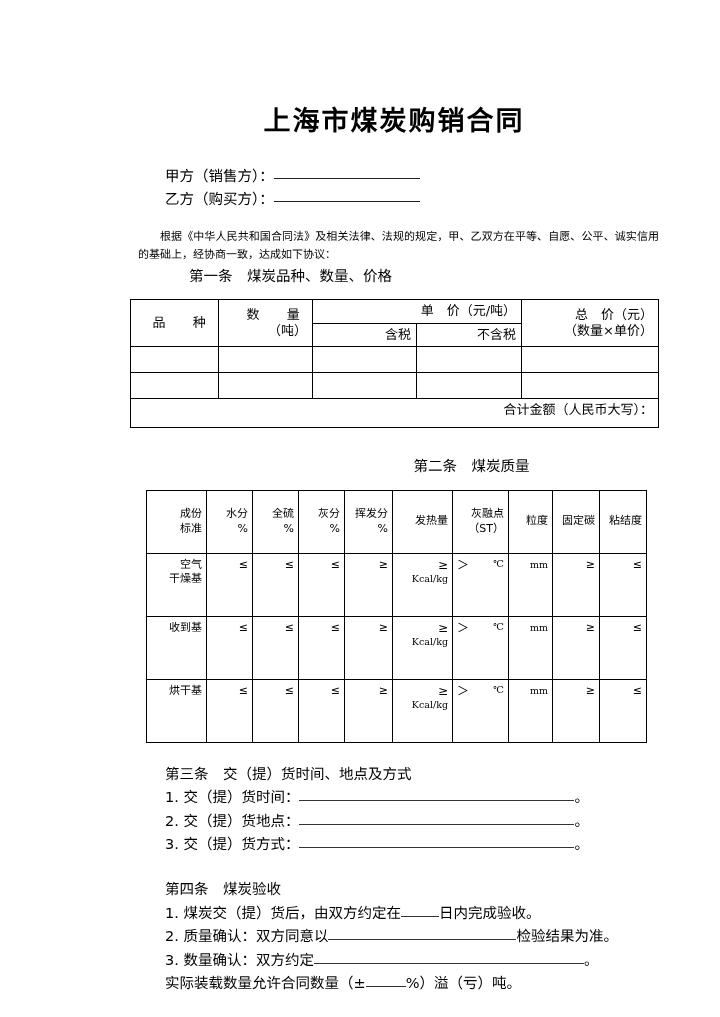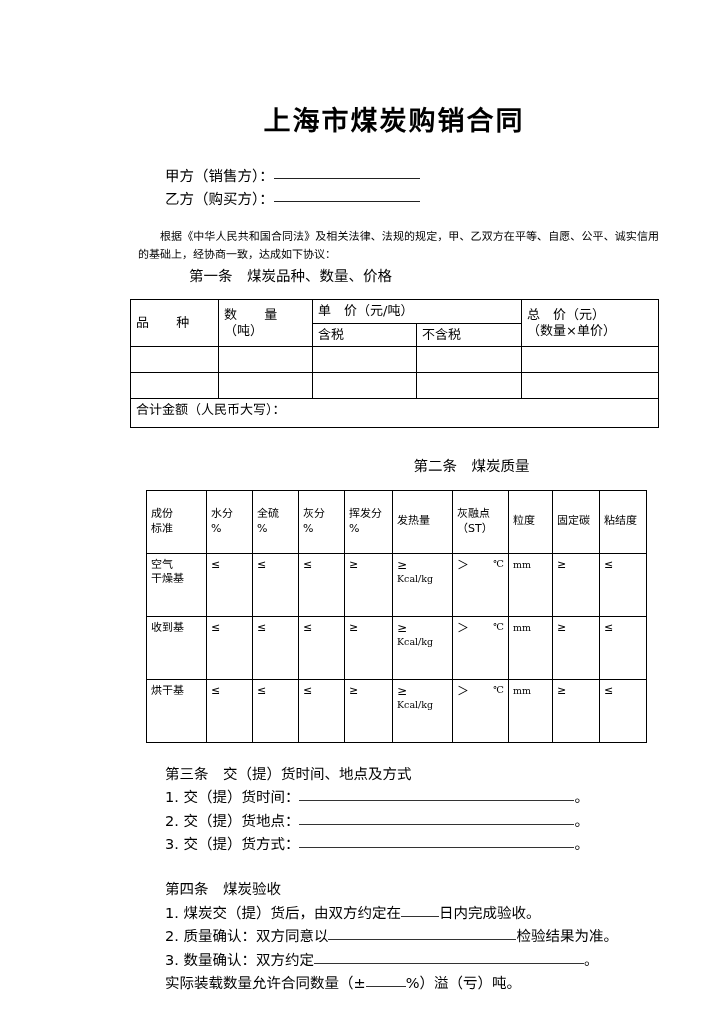--- a/index.html
+++ b/index.html
@@ -69,20 +69,21 @@
     line-height: 1.66;
     padding-left: 155px;
     margin: 0;
   }
 
   
   table.doc-table {
     border-collapse: collapse;
     table-layout: fixed;
     font-size: 12.5px;
+    text-align: right;
   }
   table.doc-table td {
     border: 1px solid #000;
     padding: 3px 5px;
     vertical-align: top;
     line-height: 1.28;
   }
 
   
   .t1-wrap {

